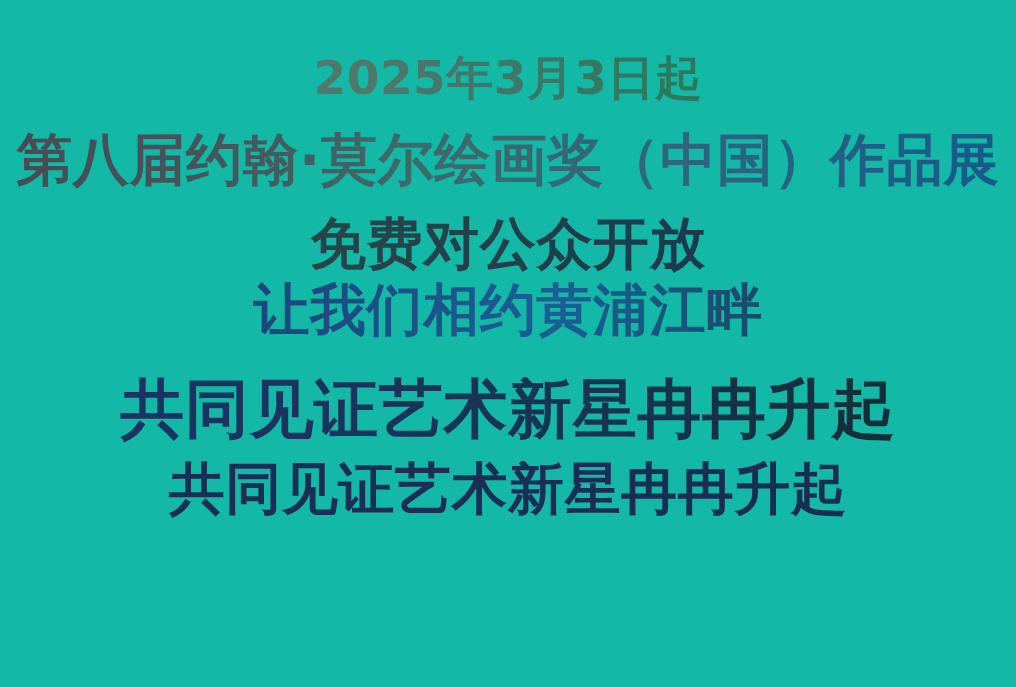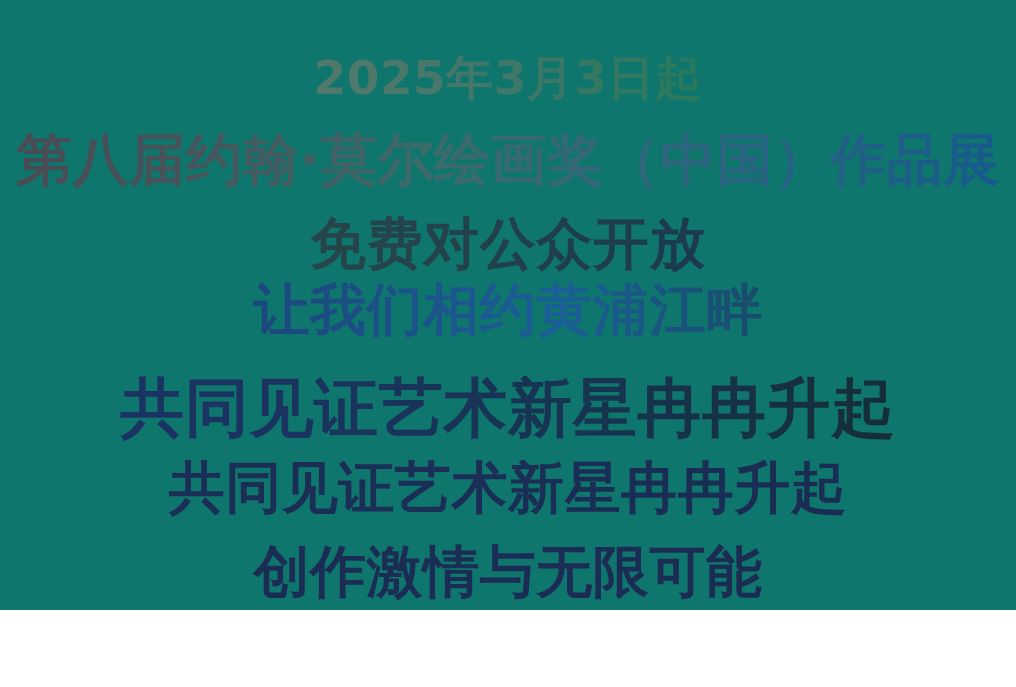--- a/index.html
+++ b/index.html
@@ -9,22 +9,22 @@
   body {
     width: 1016px;
     height: 687px;
     background: #ffffff;
     font-family: "DejaVu Sans", "Liberation Sans", sans-serif;
     overflow: hidden;
   }
 
   #poster {
     width: 1016px;
-    height: 610px;
-    background: #0f766e;
+    height: 687px;
+    background: #14b8a6;
     display: flex;
     flex-direction: column;
     align-items: center;
     justify-content: flex-start;
     box-sizing: border-box;
     padding-top: 54px;
   }
 
   .line {
     width: 100%;
@@ -129,15 +129,14 @@
   <div class="line line-2">第八届约翰·莫尔绘画奖（中国）作品展</div>
 
   <div class="line line-3">免费对公众开放</div>
 
   <div class="line line-4">让我们相约黄浦江畔</div>
 
   <div class="line line-5">共同见证艺术新星冉冉升起</div>
 
   <div class="line line-6">共同见证艺术新星冉冉升起</div>
 
-  <div class="line line-7">创作激情与无限可能</div>
 
 </div>
 
 </body></html>

